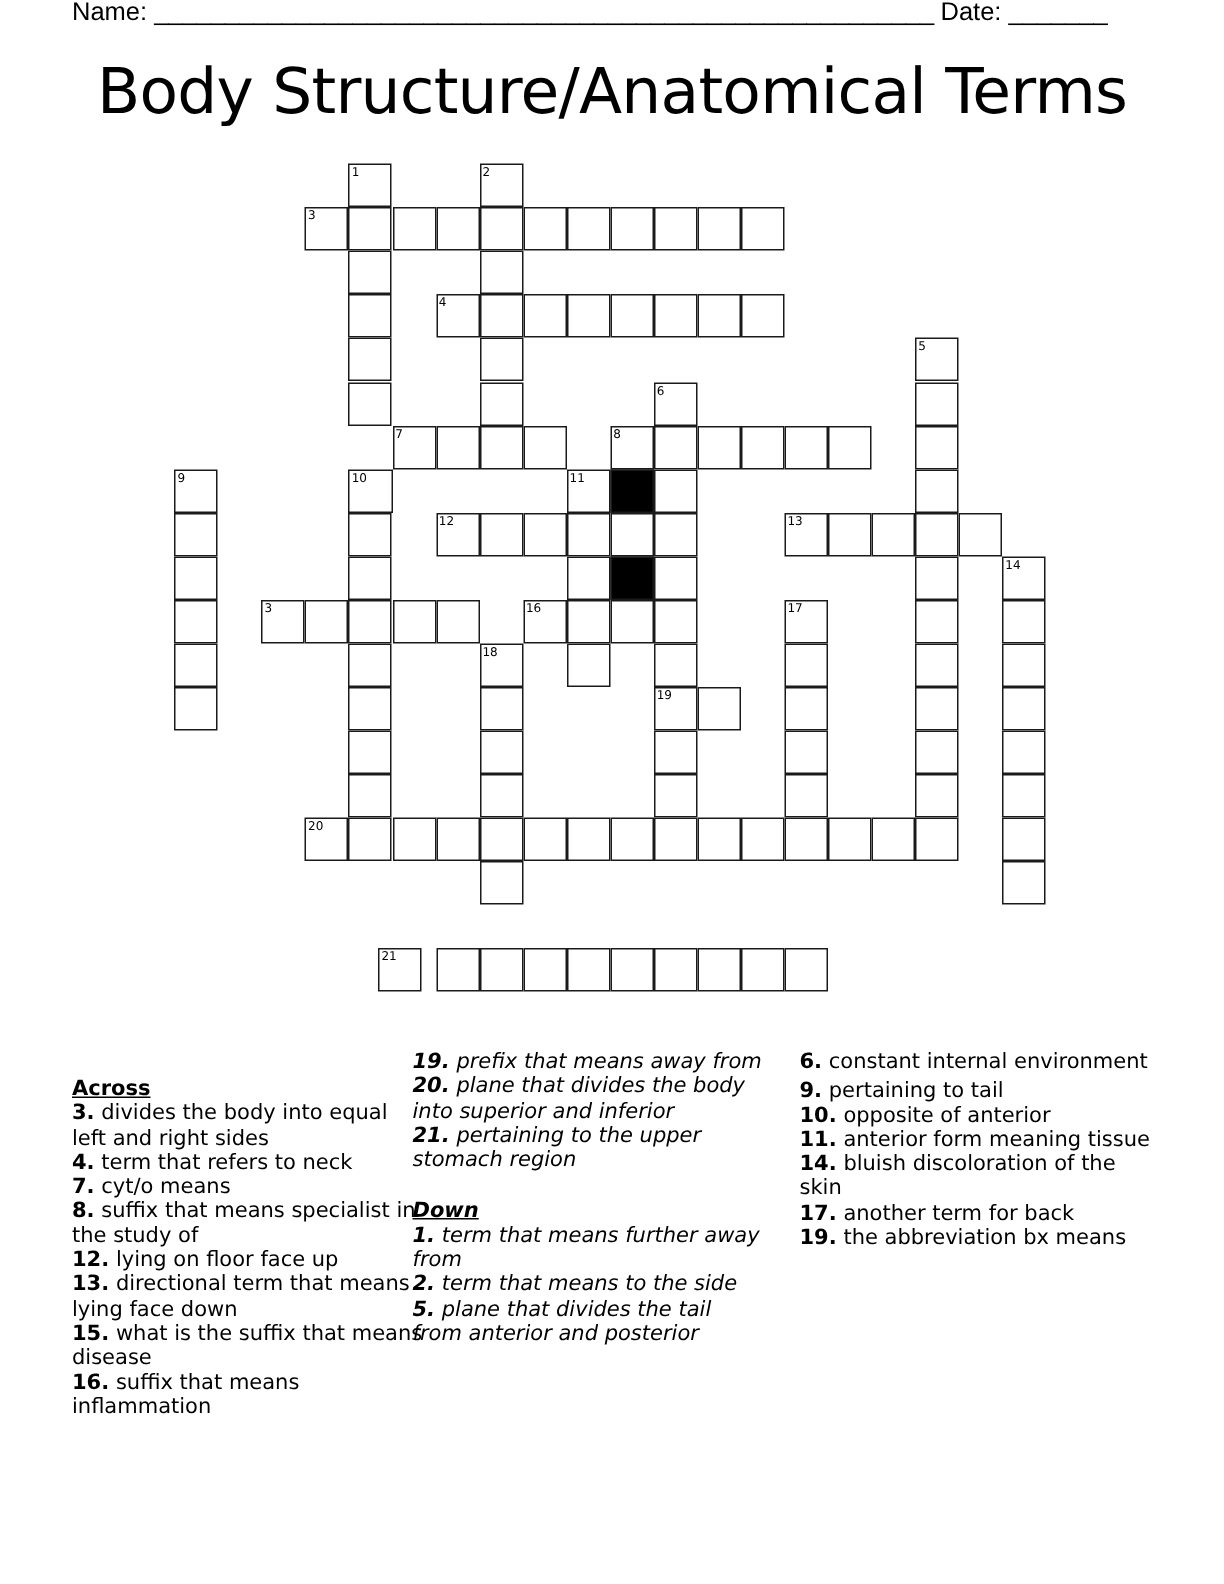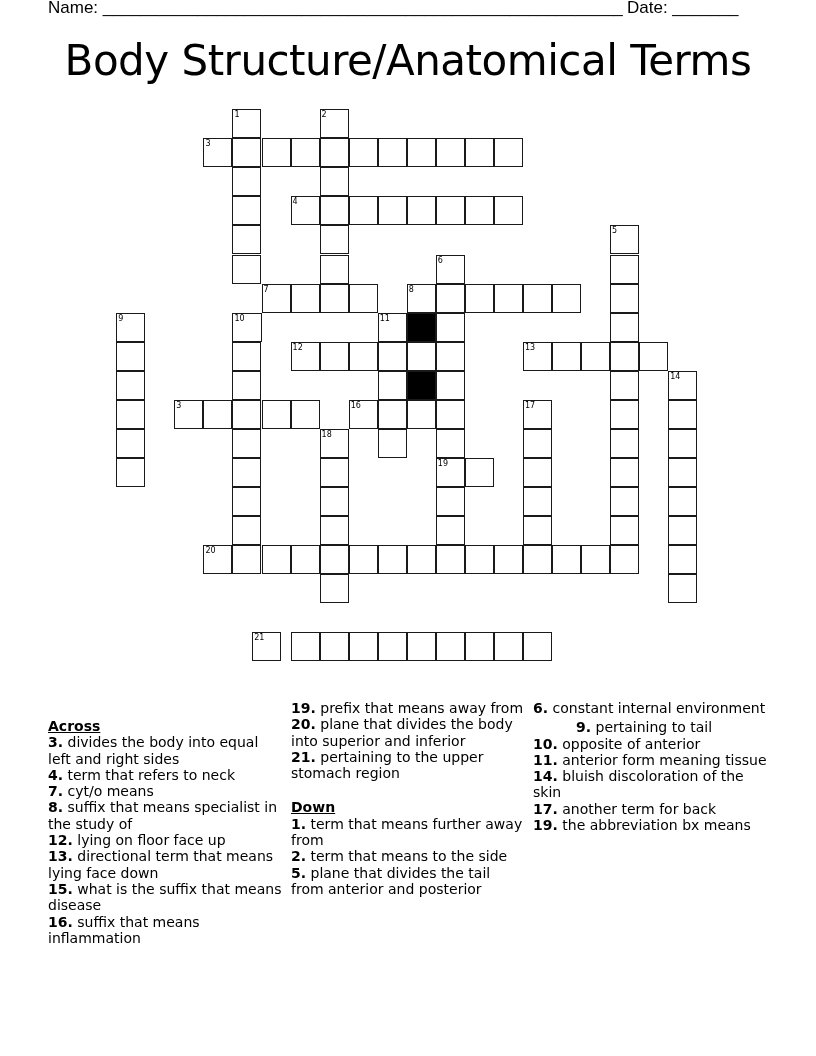--- a/index.html
+++ b/index.html
@@ -220,31 +220,31 @@
     <span class="heading">Across</span>
     <span class="clue"><b>3.</b> <span>divides the body into equal left and right sides</span></span>
     <span class="clue"><b>4.</b> <span>term that refers to neck</span></span>
     <span class="clue"><b>7.</b> <span>cyt/o means</span></span>
     <span class="clue"><b>8.</b> <span>suffix that means specialist in the study of</span></span>
     <span class="clue"><b>12.</b> <span>lying on floor face up</span></span>
     <span class="clue"><b>13.</b> <span>directional term that means lying face down</span></span>
     <span class="clue"><b>15.</b> <span>what is the suffix that means disease</span></span>
     <span class="clue"><b>16.</b> <span>suffix that means inflammation</span></span>
   </div>
-  <div class="col" id="col2" style="left:291px;">
+  <div class="col" id="col2" style="left:275px;font-style:italic;">
     <span class="clue"><b>19.</b> <span>prefix that means away from</span></span>
     <span class="clue"><b>20.</b> <span>plane that divides the body into superior and inferior</span></span>
     <span class="clue"><b>21.</b> <span>pertaining to the upper stomach region</span></span>
     <span class="heading">Down</span>
     <span class="clue"><b>1.</b> <span>term that means further away from</span></span>
     <span class="clue"><b>2.</b> <span>term that means to the side</span></span>
     <span class="clue"><b>5.</b> <span>plane that divides the tail from anterior and posterior</span></span>
   </div>
   <div class="col" id="col3" style="left:533px;">
     <span class="clue"><b>6.</b> <span>constant internal environment</span></span>
-    <span class="clue" style="margin-top:3px;margin-left:43px;"><b>9.</b> <span>pertaining to tail</span></span>
+    <span class="clue" style="margin-top:3px;"><b>9.</b> <span>pertaining to tail</span></span>
     <span class="clue"><b>10.</b> <span>opposite of anterior</span></span>
     <span class="clue"><b>11.</b> <span>anterior form meaning tissue</span></span>
     <span class="clue"><b>14.</b> <span>bluish discoloration of the skin</span></span>
     <span class="clue"><b>17.</b> <span>another term for back</span></span>
     <span class="clue"><b>19.</b> <span>the abbreviation bx means</span></span>
   </div>
 </div>
 
 </body></html>

